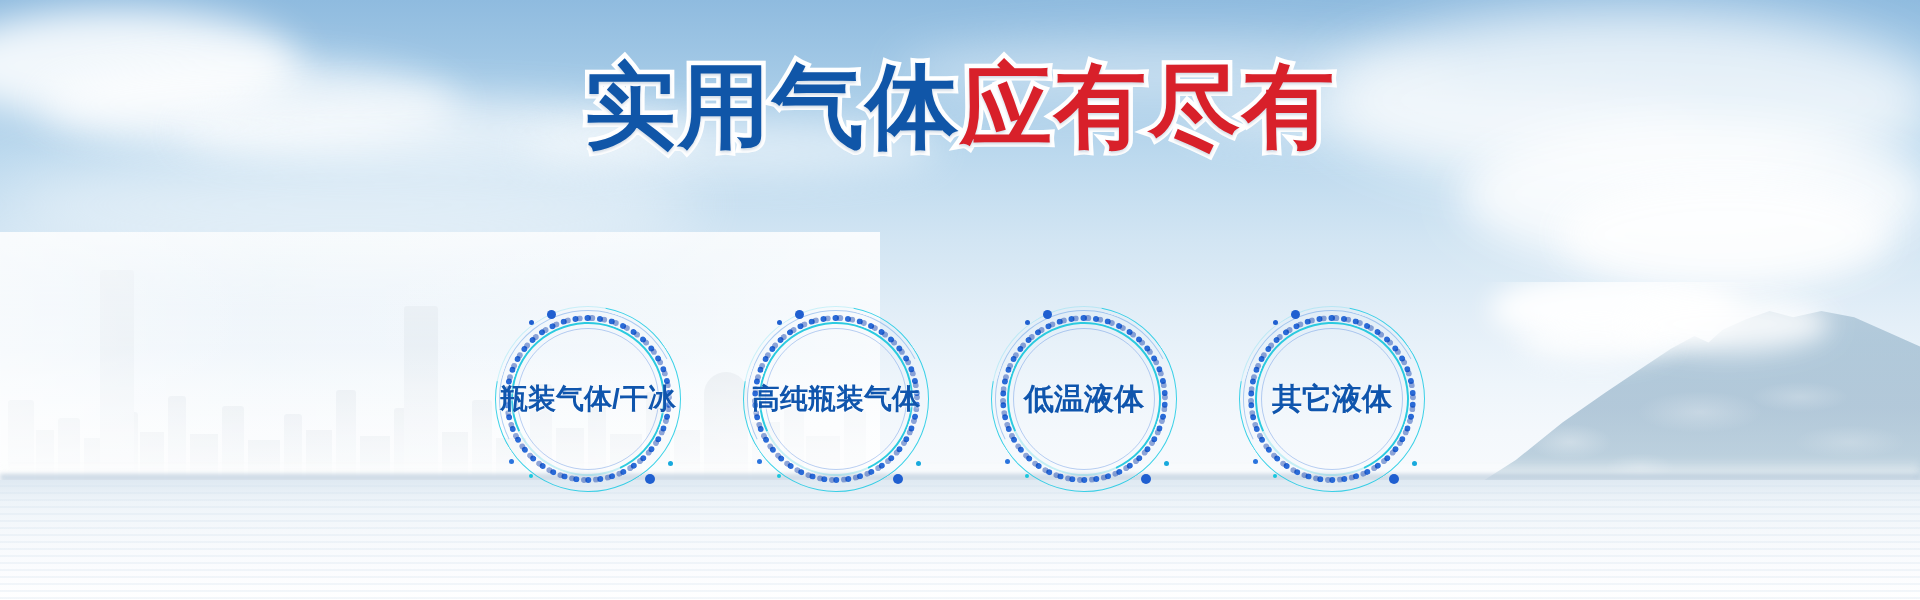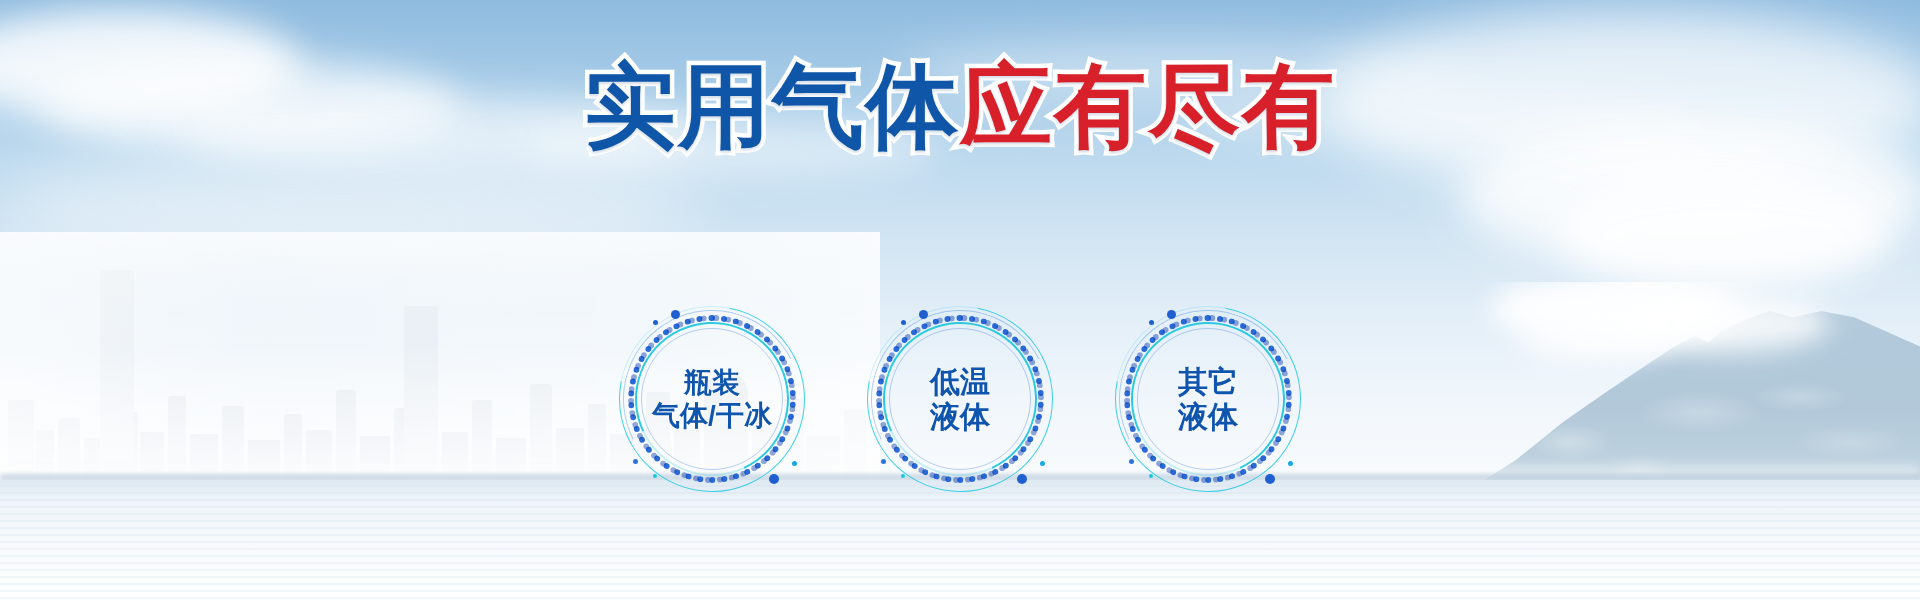--- a/index.html
+++ b/index.html
@@ -176,21 +176,21 @@
   
   .dot{position:absolute;border-radius:50%;background:#1f5fd0;}
   .d1{width:9px;height:9px;top:4px;left:52px;}
   .d2{width:5px;height:5px;top:14px;left:34px;}
   .d3{width:10px;height:10px;bottom:8px;right:26px;}
   .d4{width:5px;height:5px;bottom:26px;right:8px;background:#17a9dd;}
   .d5{width:5px;height:5px;bottom:28px;left:14px;background:#2a74de;}
   .d6{width:4px;height:4px;bottom:14px;left:34px;background:#17c6dd;}
 
   .circle-label{
-    position:absolute;inset:0;display:flex;flex-direction:column;
+    position:absolute;inset:0;display:flex;flex-direction:row;
     align-items:center;justify-content:center;
     color:#0f55ad;font-weight:700;font-size:30px;line-height:1.18;
     text-shadow:0 1px 2px rgba(255,255,255,.85);
   }
   .circle-label .l2{font-size:30px;}
   .circle-label.tight .l1,.circle-label.tight .l2{font-size:28px;}
 </style>
 </head>
 <body>
 
@@ -279,20 +279,38 @@
       <span class="dot d3"></span>
       <span class="dot d4"></span>
       <span class="dot d5"></span>
       <span class="dot d6"></span>
       <div class="circle-label tight">
         <span class="l1">瓶装</span>
         <span class="l2">气体/干冰</span>
       </div>
     </div>
 
+    <div class="circle">
+      <div class="ring ring-outer"></div>
+      <div class="ring ring-outer2"></div>
+      <div class="ring ring-ticks"></div>
+      <div class="ring ring-ticks2"></div>
+      <div class="ring ring-cyan"></div>
+      <div class="ring ring-inner"></div>
+      <span class="dot d1"></span>
+      <span class="dot d2"></span>
+      <span class="dot d3"></span>
+      <span class="dot d4"></span>
+      <span class="dot d5"></span>
+      <span class="dot d6"></span>
+      <div class="circle-label tight">
+        <span class="l1">高纯</span>
+        <span class="l2">瓶装气体</span>
+      </div>
+    </div>
 
     <div class="circle">
       <div class="ring ring-outer"></div>
       <div class="ring ring-outer2"></div>
       <div class="ring ring-ticks"></div>
       <div class="ring ring-ticks2"></div>
       <div class="ring ring-cyan"></div>
       <div class="ring ring-inner"></div>
       <span class="dot d1"></span>
       <span class="dot d2"></span>

